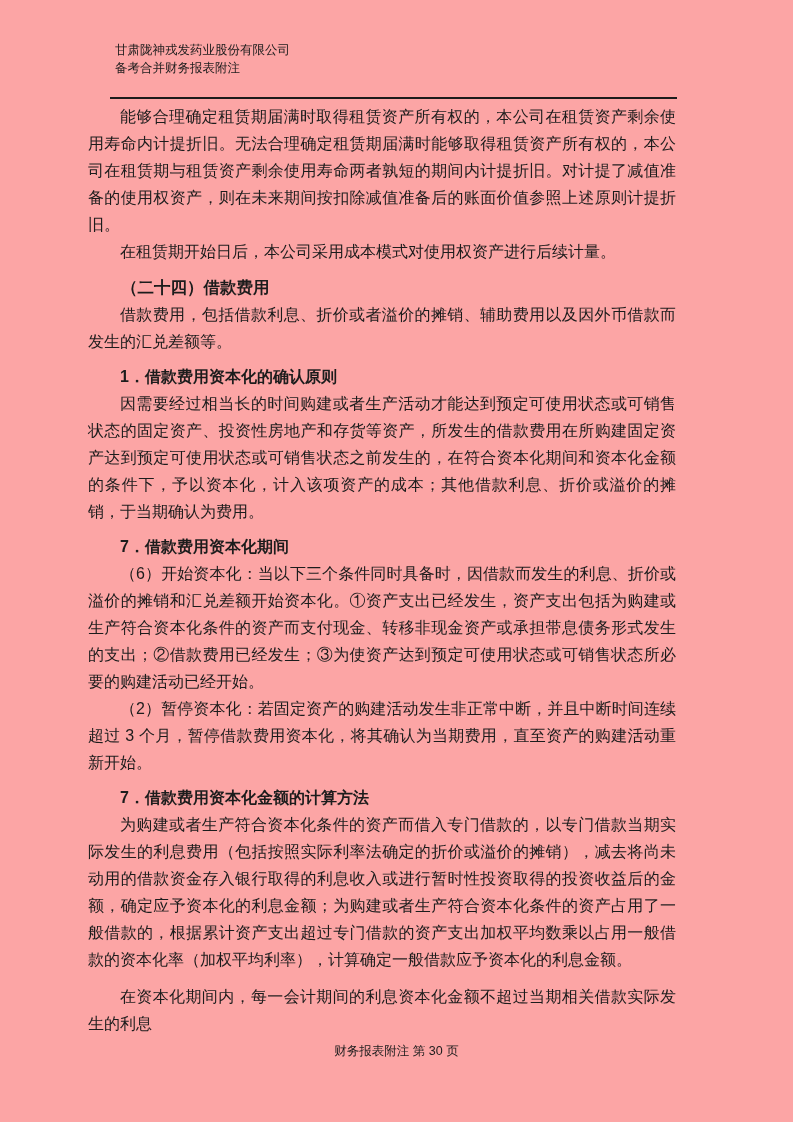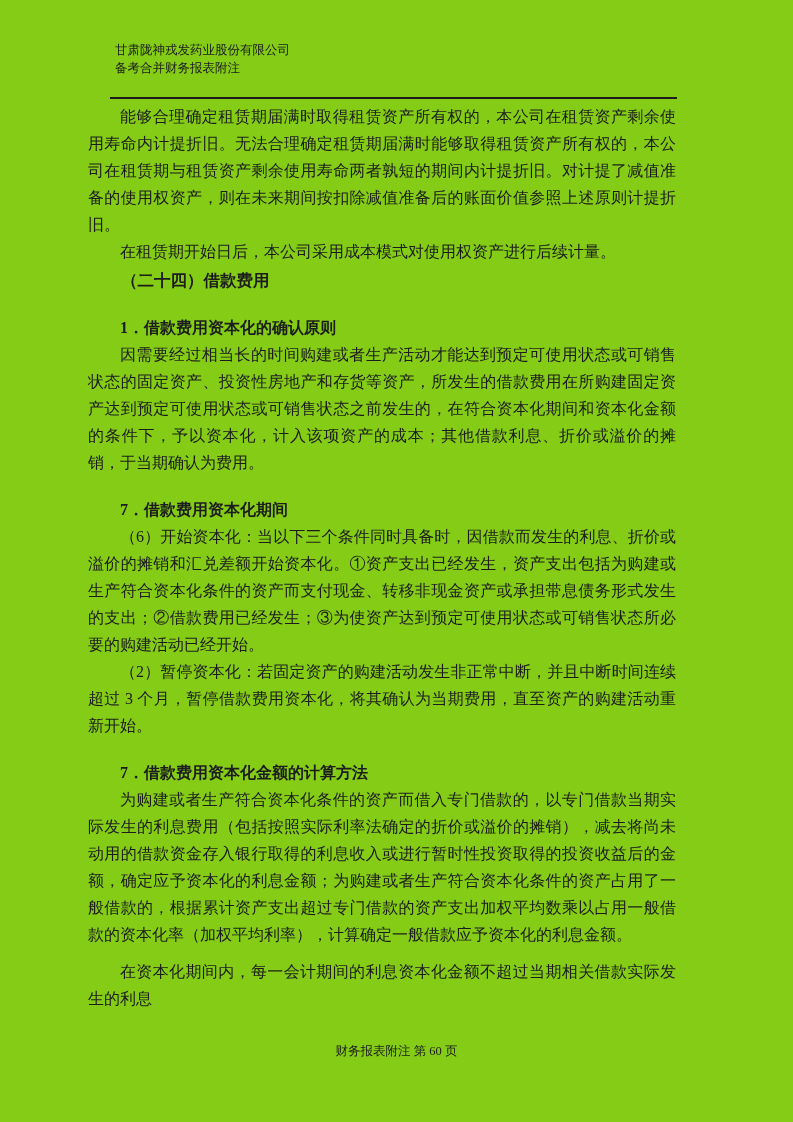--- a/index.html
+++ b/index.html
@@ -4,23 +4,23 @@
 <style>
   html, body {
     margin: 0;
     padding: 0;
     background: #ffffff;
   }
   .page {
     position: relative;
     width: 793px;
     height: 1122px;
-    background: #84cc16;
+    background: #fca5a5;
     color: #1c1c1c;
-    font-family: Liberation Serif, serif;
+    font-family: Liberation Sans, sans-serif;
     overflow: hidden;
   }
   
   .doc-header {
     position: absolute;
     left: 110px;
     top: 42px;
     width: 567px;
   }
   .doc-header .hline {
@@ -46,26 +46,26 @@
     font-size: 16px;
     line-height: 27px;
     text-align: justify;
     text-justify: inter-ideograph;
   }
   .doc-body p {
     margin: 0;
     text-indent: 2em;
   }
   .doc-body p.heading-major {
-    margin-top: 2px;
+    margin-top: 9px;
     font-weight: bold;
     font-size: 16.5px;
   }
   .doc-body p.heading-num {
-    margin-top: 20px;
+    margin-top: 8px;
     font-weight: bold;
   }
   .doc-body p.para-spaced {
     margin-top: 10px;
   }
   
   .doc-footer {
     position: absolute;
     left: 0;
     right: 0;
@@ -83,27 +83,28 @@
   <div class="doc-header">
     <div class="hline">甘肃陇神戎发药业股份有限公司</div>
     <div class="hline">备考合并财务报表附注</div>
   </div>
   <div class="header-rule"></div>
 
   <div class="doc-body">
     <p class="para">能够合理确定租赁期届满时取得租赁资产所有权的，本公司在租赁资产剩余使用寿命内计提折旧。无法合理确定租赁期届满时能够取得租赁资产所有权的，本公司在租赁期与租赁资产剩余使用寿命两者孰短的期间内计提折旧。对计提了减值准备的使用权资产，则在未来期间按扣除减值准备后的账面价值参照上述原则计提折旧。</p>
     <p class="para">在租赁期开始日后，本公司采用成本模式对使用权资产进行后续计量。</p>
     <p class="heading-major">（二十四）借款费用</p>
+    <p class="para">借款费用，包括借款利息、折价或者溢价的摊销、辅助费用以及因外币借款而发生的汇兑差额等。</p>
     <p class="heading-num">1．借款费用资本化的确认原则</p>
     <p class="para">因需要经过相当长的时间购建或者生产活动才能达到预定可使用状态或可销售状态的固定资产、投资性房地产和存货等资产，所发生的借款费用在所购建固定资产达到预定可使用状态或可销售状态之前发生的，在符合资本化期间和资本化金额的条件下，予以资本化，计入该项资产的成本；其他借款利息、折价或溢价的摊销，于当期确认为费用。</p>
     <p class="heading-num">7．借款费用资本化期间</p>
     <p class="para">（6）开始资本化：当以下三个条件同时具备时，因借款而发生的利息、折价或溢价的摊销和汇兑差额开始资本化。①资产支出已经发生，资产支出包括为购建或生产符合资本化条件的资产而支付现金、转移非现金资产或承担带息债务形式发生的支出；②借款费用已经发生；③为使资产达到预定可使用状态或可销售状态所必要的购建活动已经开始。</p>
     <p class="para">（2）暂停资本化：若固定资产的购建活动发生非正常中断，并且中断时间连续超过 3 个月，暂停借款费用资本化，将其确认为当期费用，直至资产的购建活动重新开始。</p>
     <p class="heading-num">7．借款费用资本化金额的计算方法</p>
     <p class="para">为购建或者生产符合资本化条件的资产而借入专门借款的，以专门借款当期实际发生的利息费用（包括按照实际利率法确定的折价或溢价的摊销），减去将尚未动用的借款资金存入银行取得的利息收入或进行暂时性投资取得的投资收益后的金额，确定应予资本化的利息金额；为购建或者生产符合资本化条件的资产占用了一般借款的，根据累计资产支出超过专门借款的资产支出加权平均数乘以占用一般借款的资本化率（加权平均利率），计算确定一般借款应予资本化的利息金额。</p>
     <p class="para para-spaced">在资本化期间内，每一会计期间的利息资本化金额不超过当期相关借款实际发生的利息</p>
   </div>
 
   <div class="doc-footer">
-    <span>财务报表附注 第 60 页</span>
+    <span>财务报表附注 第 30 页</span>
   </div>
 
 </div>
 
 </body></html>

